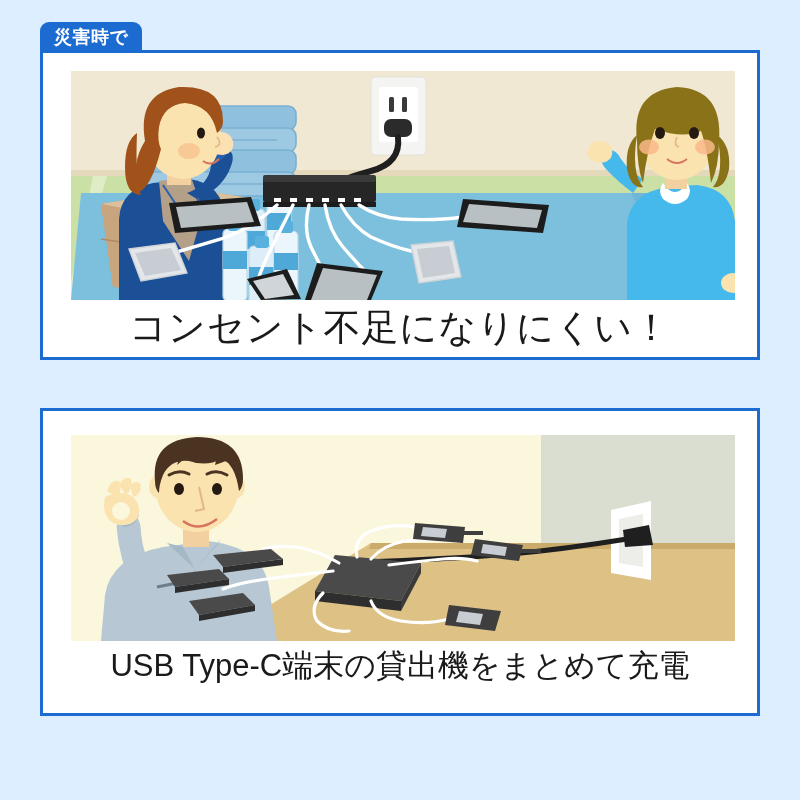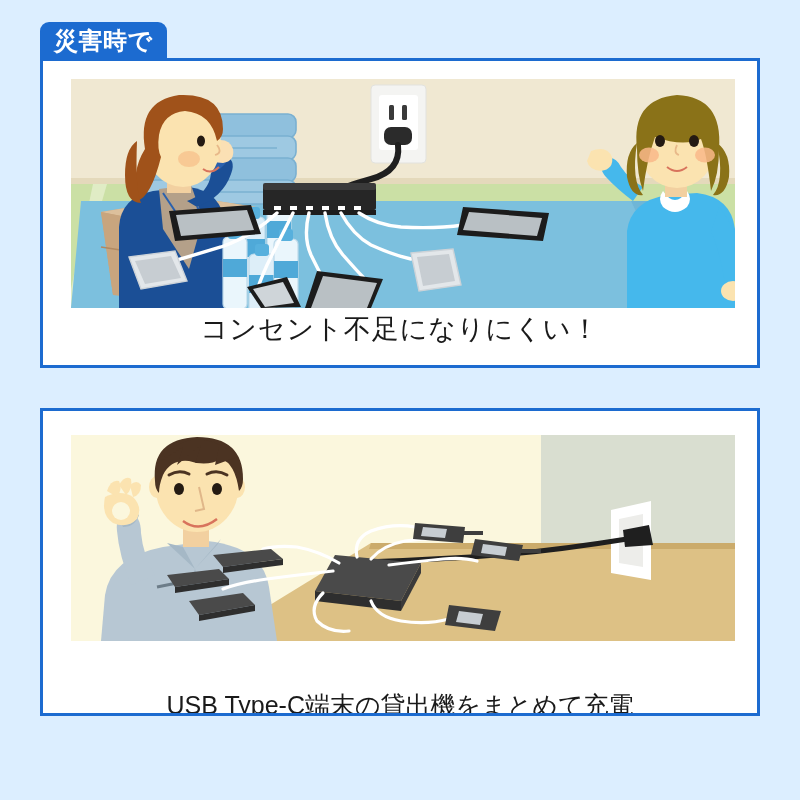--- a/index.html
+++ b/index.html
@@ -29,21 +29,21 @@
   #panel-2 { top: 410px; }
 
   .tab {
     position: relative;
     z-index: 3;
     display: inline-block;
     background: #1c6bd0;
     color: #ffffff;
     border-radius: 9px 9px 0 0;
     padding: 4px 14px 3px 14px;
-    font-size: 24px;
+    font-size: 18px;
     font-weight: bold;
     line-height: 1.28;
     letter-spacing: 0.5px;
     margin-left: 0px;
   }
 
   .card {
     position: relative;
     margin-top: -2px;
     background: #ffffff;
@@ -64,26 +64,26 @@
     overflow: hidden;
   }
   #panel-2 .illus { top: 24px; height: 206px; }
 
   .caption {
     position: absolute;
     left: 0;
     right: 0;
     text-align: center;
     color: #1a1a1a;
-    font-size: 27px;
+    font-size: 37px;
     letter-spacing: 1px;
     white-space: nowrap;
   }
   #panel-1 .caption { top: 250px; }
-  #panel-2 .caption { top: 234px; font-size: 25px; letter-spacing: 0px; margin-top: 44px; }
+  #panel-2 .caption { top: 234px; font-size: 31px; letter-spacing: 0px; }
 
   svg { display: block; }
 </style>
 </head>
 <body>
 
 <div class="page">
 
   <div class="panel" id="panel-1">
 

